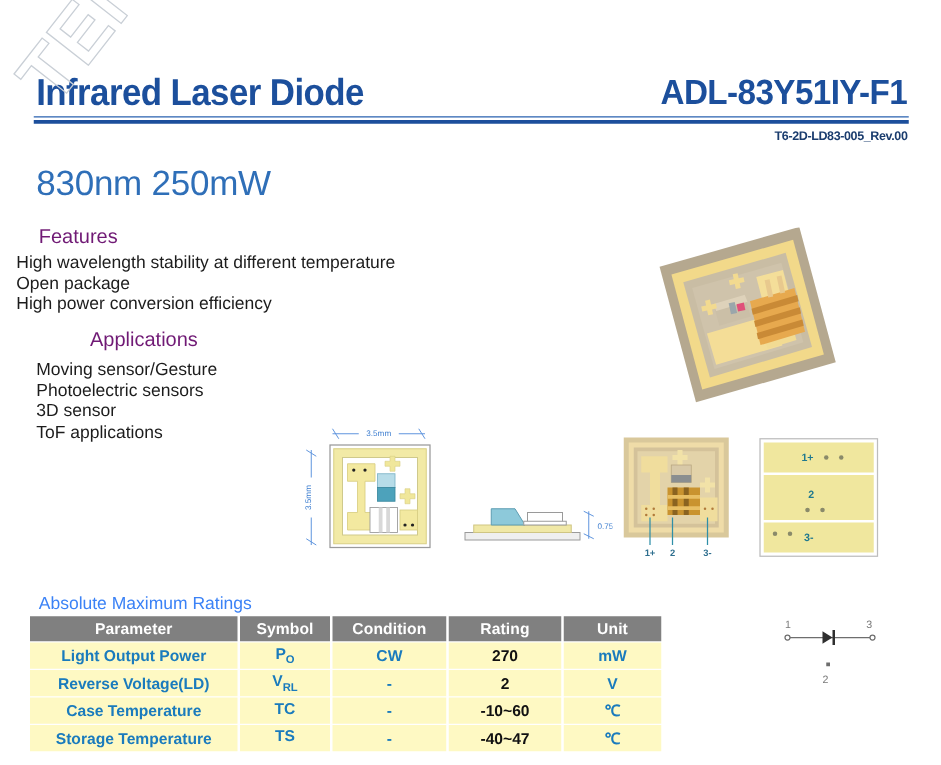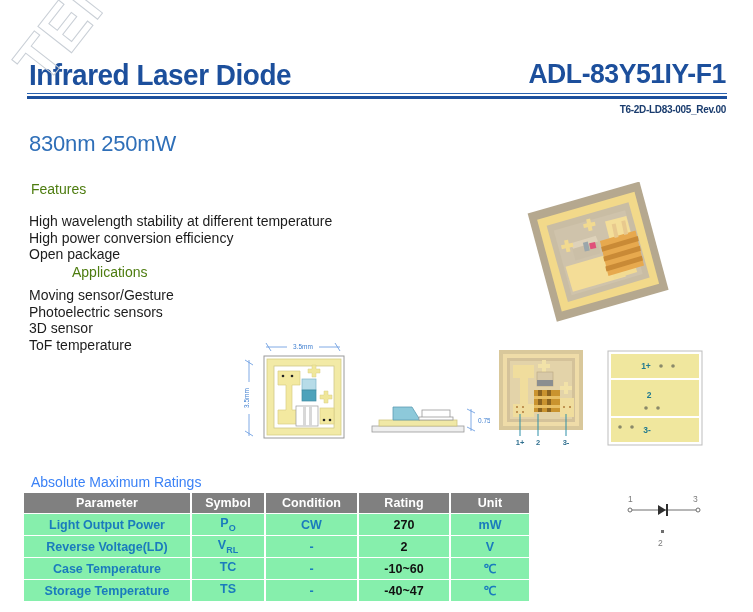--- a/index.html
+++ b/index.html
@@ -60,29 +60,29 @@
     background:#1c4f9c;
   }
   .hdr-rev{
     position:absolute;right:27px;top:104px;
     font-size:10px;font-weight:bold;color:#1a3c6e;
     letter-spacing:-0.3px;
     white-space:nowrap;
   }
   .hdr-sub{
     position:absolute;left:29px;top:131px;
-    font-size:22px;color:#2f6fb8;
+    font-size:28px;color:#2f6fb8;
     letter-spacing:-0.2px;
     white-space:nowrap;
   }
 
   
   .sec-head{
     position:absolute;
-    font-size:14px;color:#4d7c0f;
+    font-size:16px;color:#701a75;
     white-space:nowrap;
   }
   .sec-list{
     position:absolute;
     font-size:14px;color:#1c1c1c;
     line-height:16.5px;
     white-space:nowrap;
   }
   .sec-list div{white-space:nowrap;}
 
@@ -100,21 +100,21 @@
     font-size:12.5px;
     table-layout:fixed;
   }
   table.ratings th{
     background:#808080;color:#ffffff;
     font-weight:bold;
     height:18px;
     letter-spacing:0.1px;
   }
   table.ratings td{
-    background:#86efac;
+    background:#fef9c3;
     height:19px;
     text-align:center;
     color:#1a7bbd;
     font-weight:bold;
   }
   table.ratings td.param{color:#1a7bbd;}
   table.ratings td.rating{color:#111111;}
   table.ratings td sub{font-size:9px;}
 
   
@@ -131,32 +131,32 @@
   <div class="watermark">TENTATIVE</div>
 
   <div class="hdr-title">Infrared Laser Diode</div>
   <div class="hdr-part">ADL-83Y51IY-F1</div>
   <div class="rule-thin"></div>
   <div class="rule-thick"></div>
   <div class="hdr-rev">T6-2D-LD83-005_Rev.00</div>
   <div class="hdr-sub">830nm 250mW</div>
 
   <div class="sec-head" style="left:31px;top:181px;">Features</div>
-  <div class="sec-list" style="left:29px;top:201px;margin-top:12px;">
+  <div class="sec-list" style="left:13px;top:201px;">
     <div>High wavelength stability at different temperature</div>
+    <div>Open package</div>
     <div>High power conversion efficiency</div>
-    <div>Open package</div>
   </div>
 
   <div class="sec-head" style="left:31px;top:264px;margin-left:41px;">Applications</div>
   <div class="sec-list" style="left:29px;top:287px;">
     <div>Moving sensor/Gesture</div>
     <div>Photoelectric sensors</div>
     <div>3D sensor</div>
-    <div>ToF temperature</div>
+    <div>ToF applications</div>
   </div>
 
   <div class="render-wrap">
     <svg width="178" height="148" viewBox="0 0 178 148">
       <g transform="rotate(-12 89 74)">
 
         <polygon points="30,18 146,10 152,122 36,130" fill="#b5a88f"></polygon>
 
         <polygon points="38,26 139,19 144,114 43,121" fill="#f2d98a"></polygon>
         <polygon points="46,34 131,28 136,106 51,113" fill="#c9bda4"></polygon>

